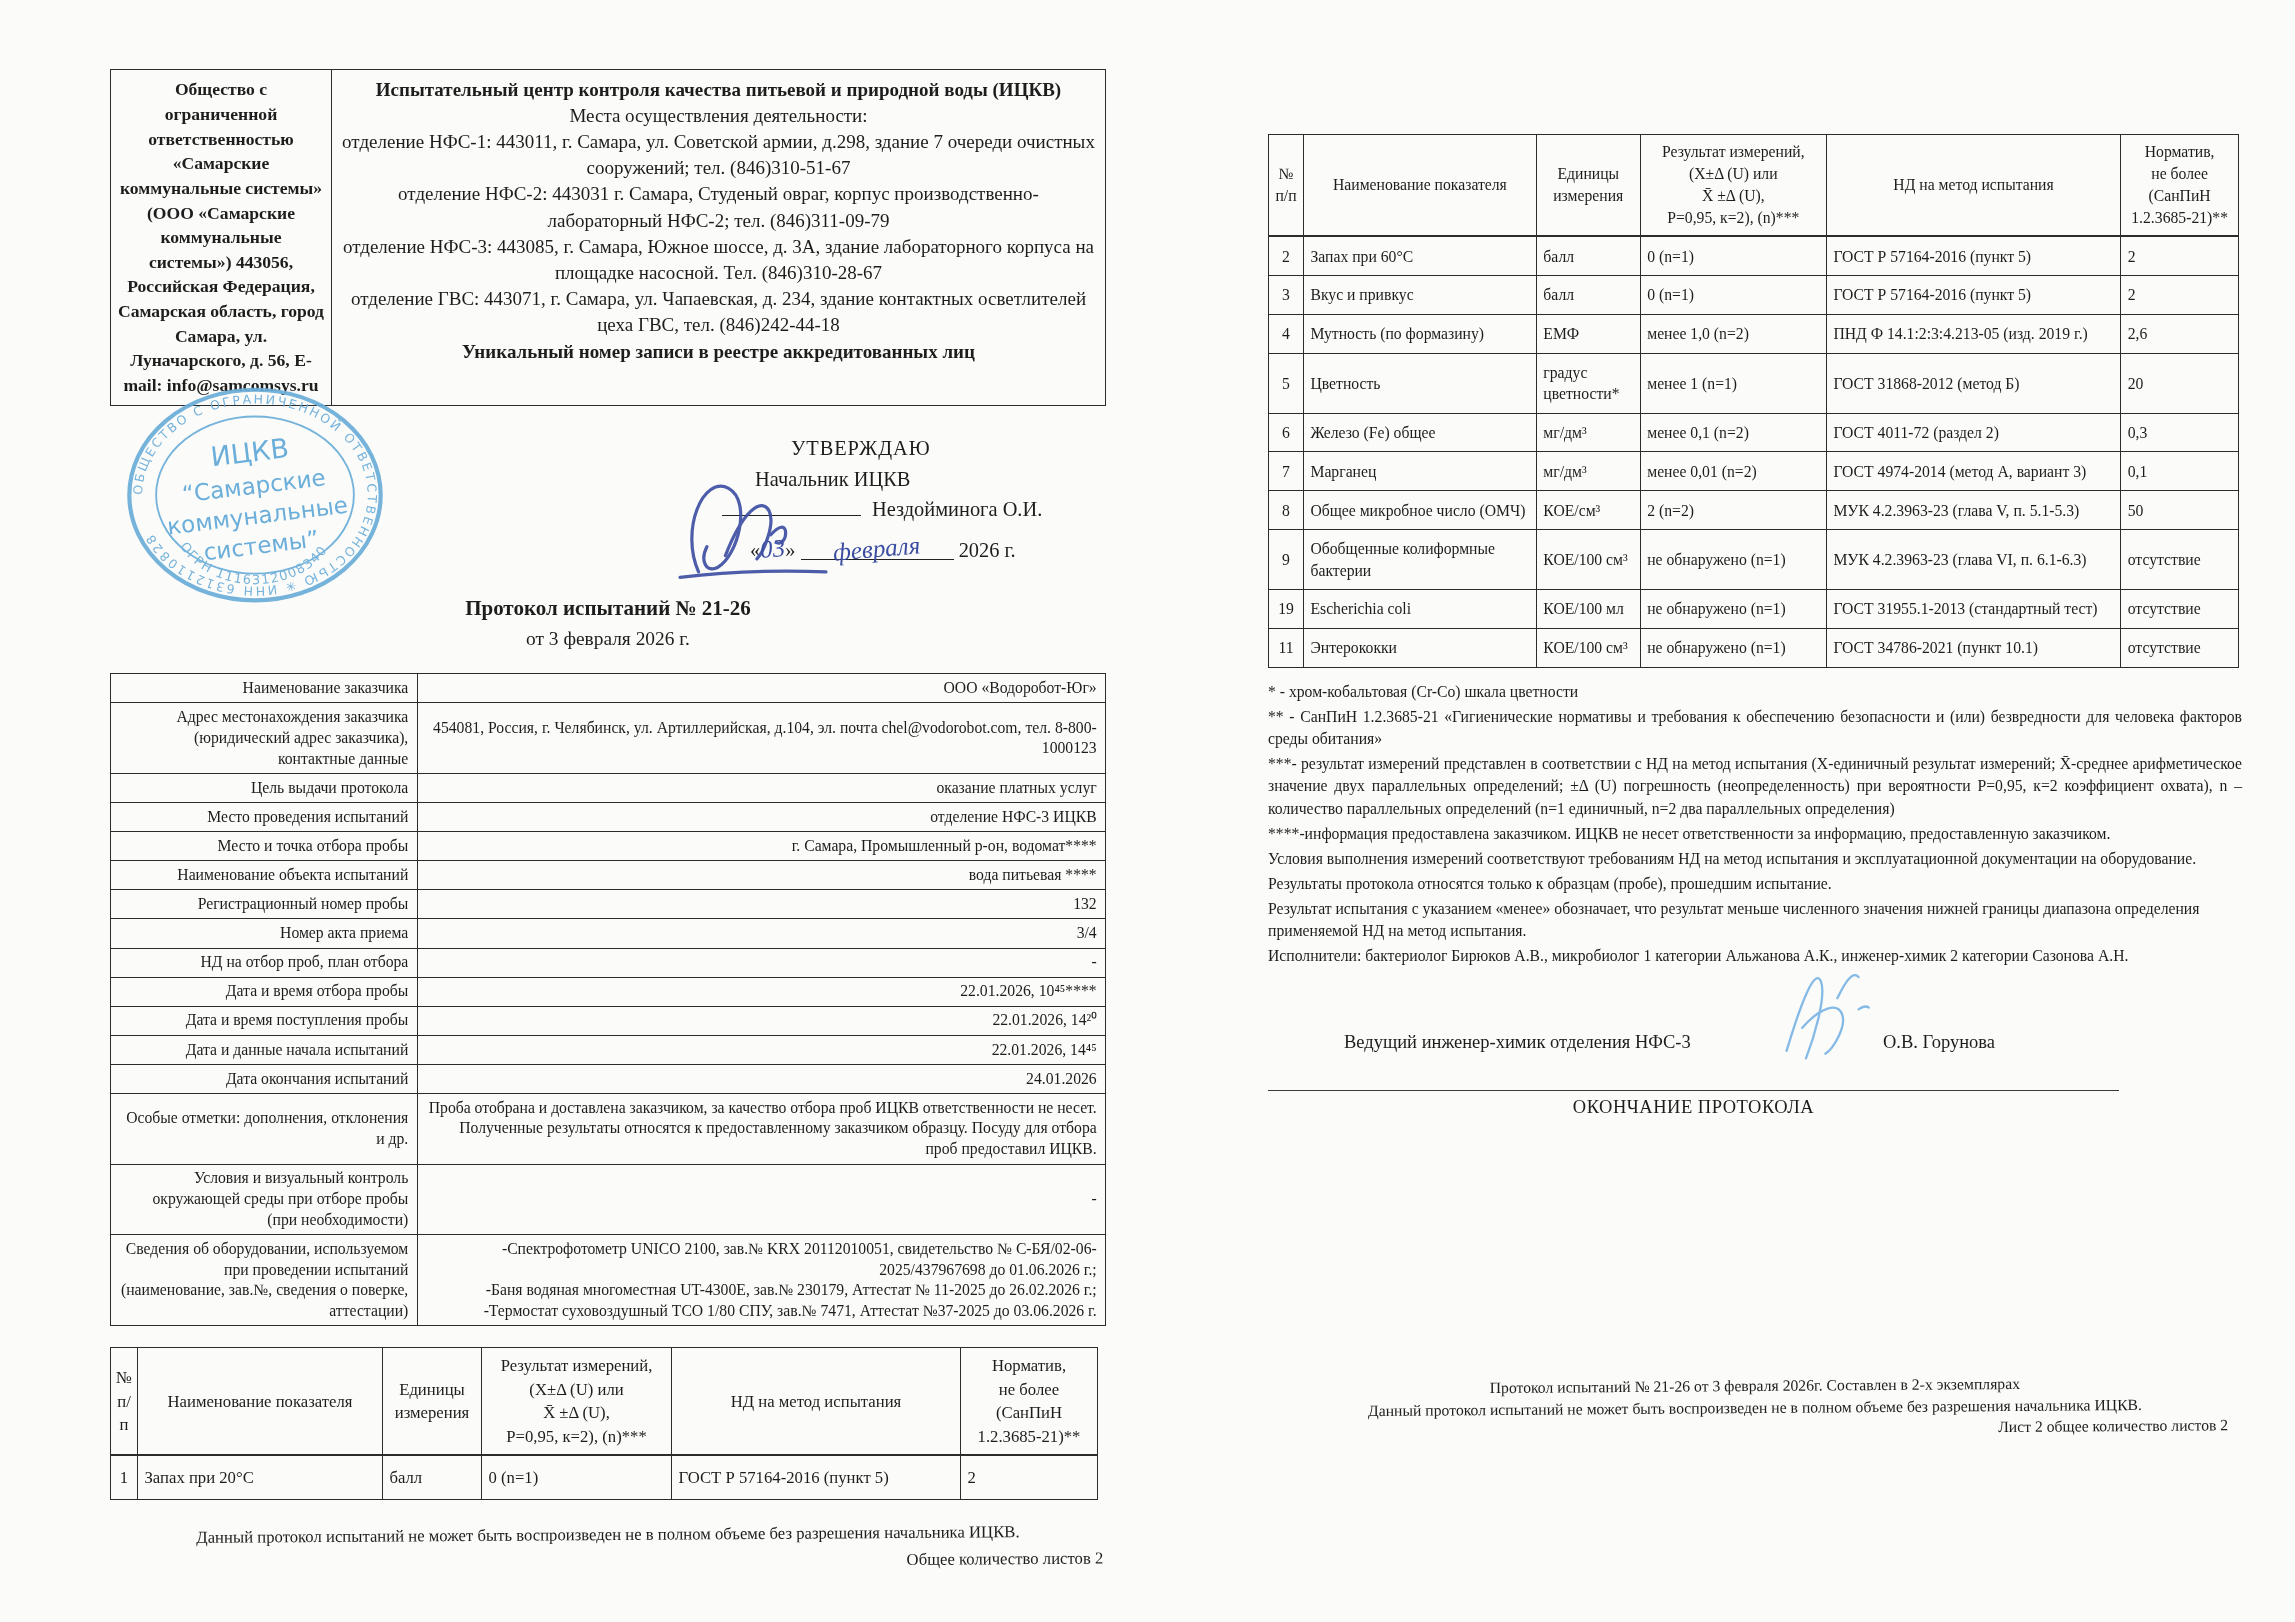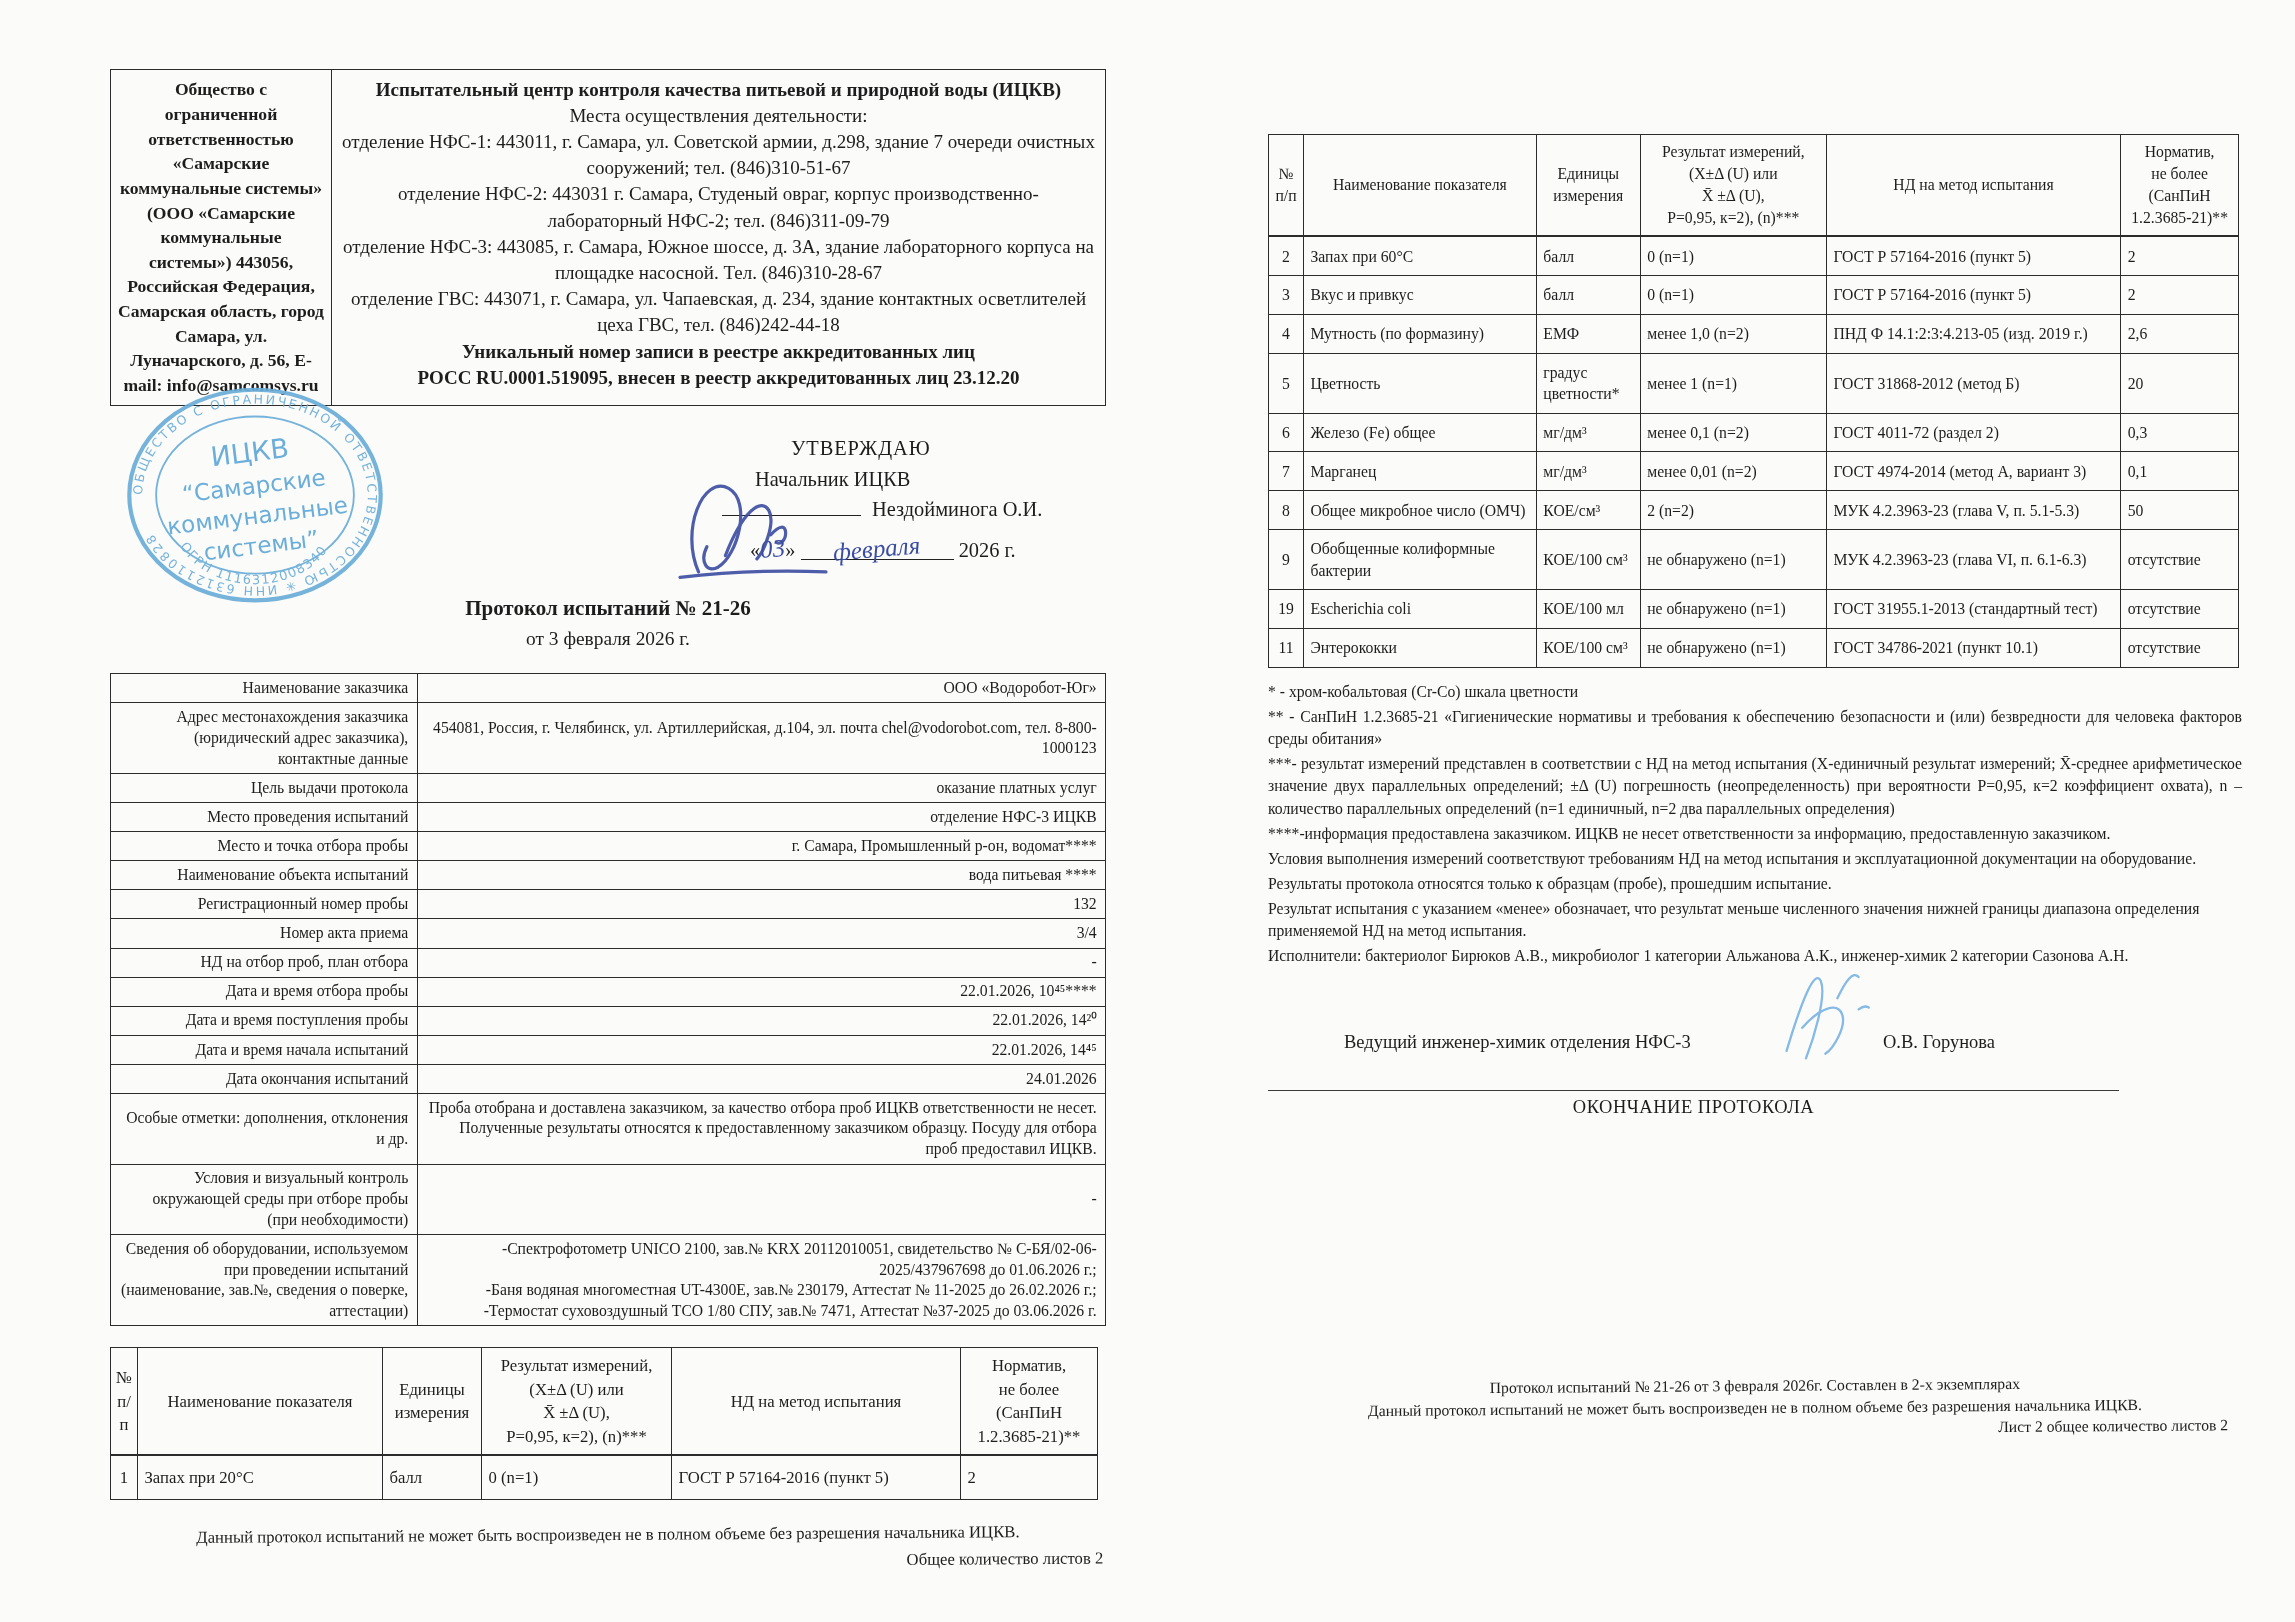--- a/index.html
+++ b/index.html
@@ -86,21 +86,20 @@
   <div class="hdr">
     <div class="hdr-left">Общество с ограниченной ответственностью «Самарские коммунальные системы» (ООО «Самарские коммунальные системы») 443056, Российская Федерация, Самарская область, город Самара, ул. Луначарского, д. 56, E-mail: info@samcomsys.ru</div>
     <div class="hdr-right">
       <div class="b">Испытательный центр контроля качества питьевой и природной воды (ИЦКВ)</div>
       <div>Места осуществления деятельности:</div>
       <div>отделение НФС-1: 443011, г. Самара, ул. Советской армии, д.298, здание 7 очереди очистных сооружений; тел. (846)310-51-67</div>
       <div>отделение НФС-2: 443031 г. Самара, Студеный овраг, корпус производственно-лабораторный НФС-2; тел. (846)311-09-79</div>
       <div>отделение НФС-3: 443085, г. Самара, Южное шоссе, д. 3А, здание лабораторного корпуса на площадке насосной. Тел. (846)310-28-67</div>
       <div>отделение ГВС: 443071, г. Самара, ул. Чапаевская, д. 234, здание контактных осветлителей цеха ГВС, тел.  (846)242-44-18</div>
       <div class="b">Уникальный номер записи в реестре аккредитованных лиц</div>
-      <div class="b">РОСС RU.0001.519095,  внесен в реестр аккредитованных лиц 23.12.20</div>
     </div>
   </div>
 
   <svg class="stamp" width="268" height="222" viewBox="0 0 580 480">
     <g fill="none" stroke="#6aadd9">
       <ellipse cx="290" cy="238" rx="272" ry="228" stroke-width="9"></ellipse>
       <ellipse cx="290" cy="238" rx="214" ry="170" stroke-width="4"></ellipse>
     </g>
     <path id="ringPath" d="M 46 238 A 244 198 0 1 1 534 238 A 244 198 0 1 1 46 238" fill="none"></path>
     <path id="ogrnPath" d="M 128 348 A 176 136 0 0 0 452 348" fill="none"></path>
@@ -181,21 +180,21 @@
           </tr>
         <tr>
             <td class="lab">Дата и время отбора пробы</td>
             <td>22.01.2026, 10⁴⁵****</td>
           </tr>
         <tr>
             <td class="lab">Дата и время поступления пробы</td>
             <td>22.01.2026, 14²⁰</td>
           </tr>
         <tr>
-            <td class="lab">Дата и время начала испытаний</td>
+            <td class="lab">Дата и данные начала испытаний</td>
             <td>22.01.2026, 14⁴⁵</td>
           </tr>
         <tr>
             <td class="lab">Дата окончания испытаний</td>
             <td>24.01.2026</td>
           </tr>
         <tr>
             <td class="lab">Особые отметки: дополнения, отклонения и др.</td>
             <td>Проба отобрана и доставлена заказчиком, за качество отбора проб ИЦКВ ответственности не несет. Полученные результаты относятся к предоставленному заказчиком образцу. Посуду для отбора проб предоставил ИЦКВ.</td>
           </tr>

